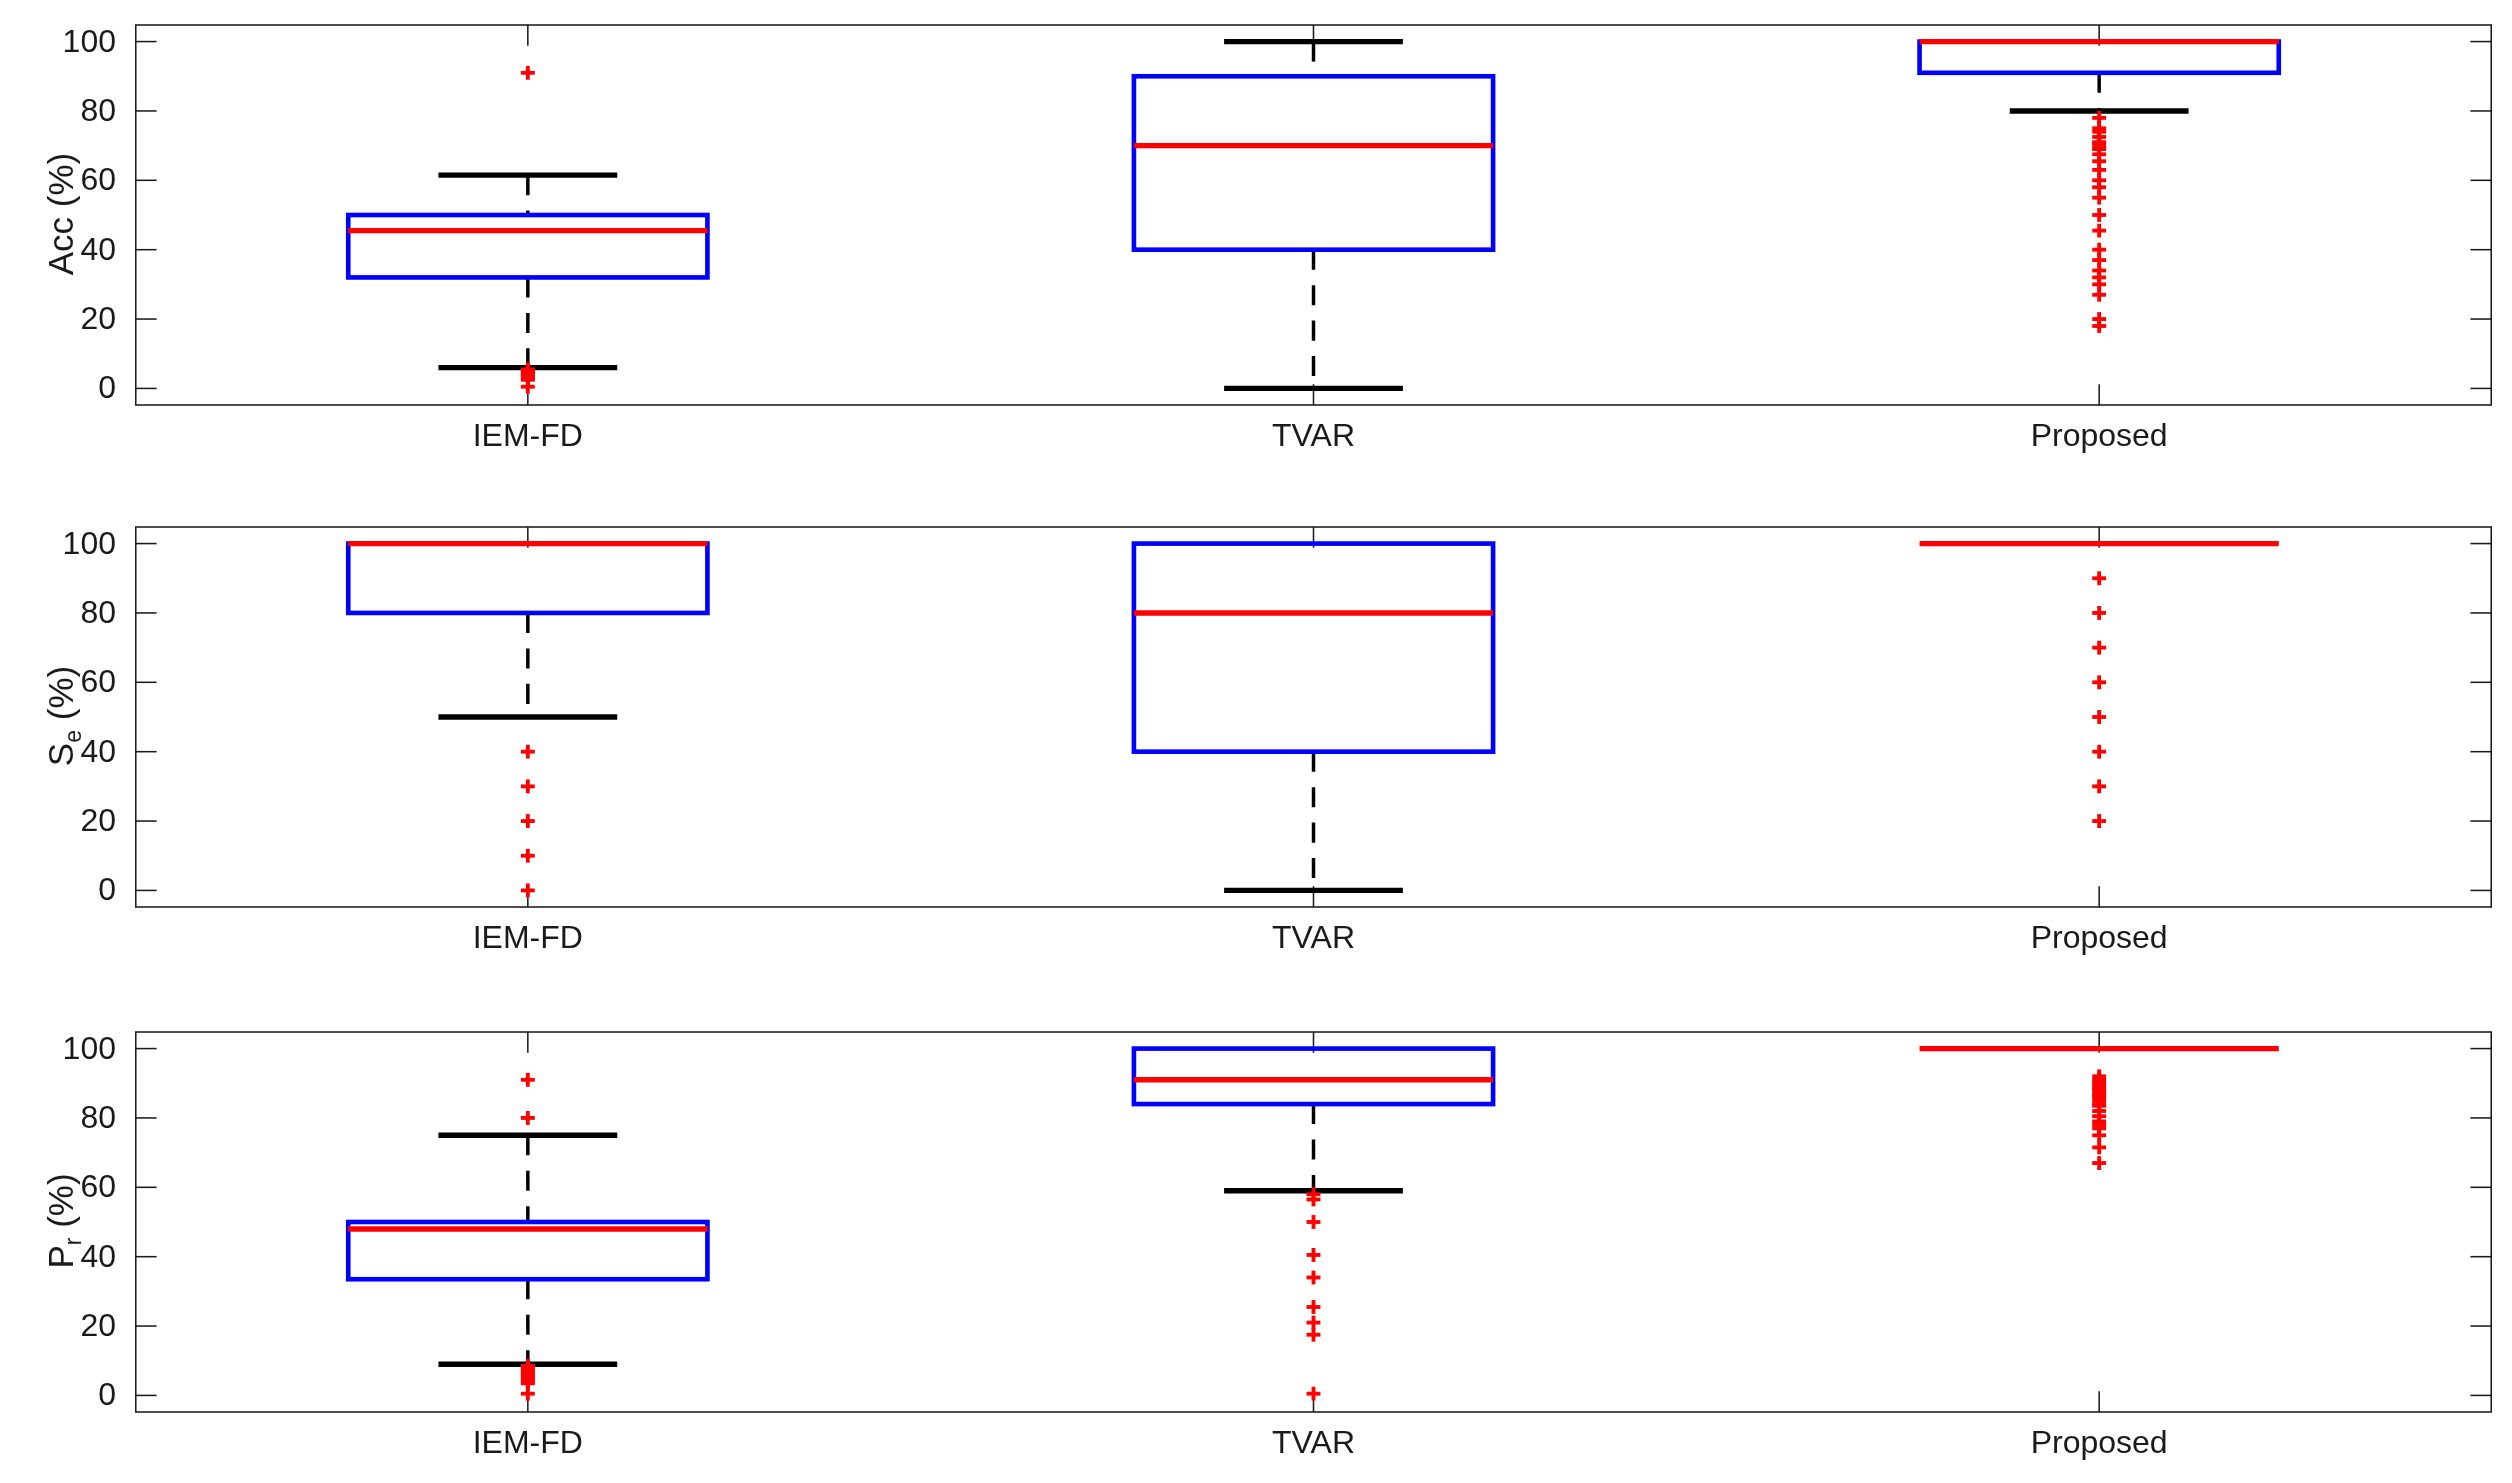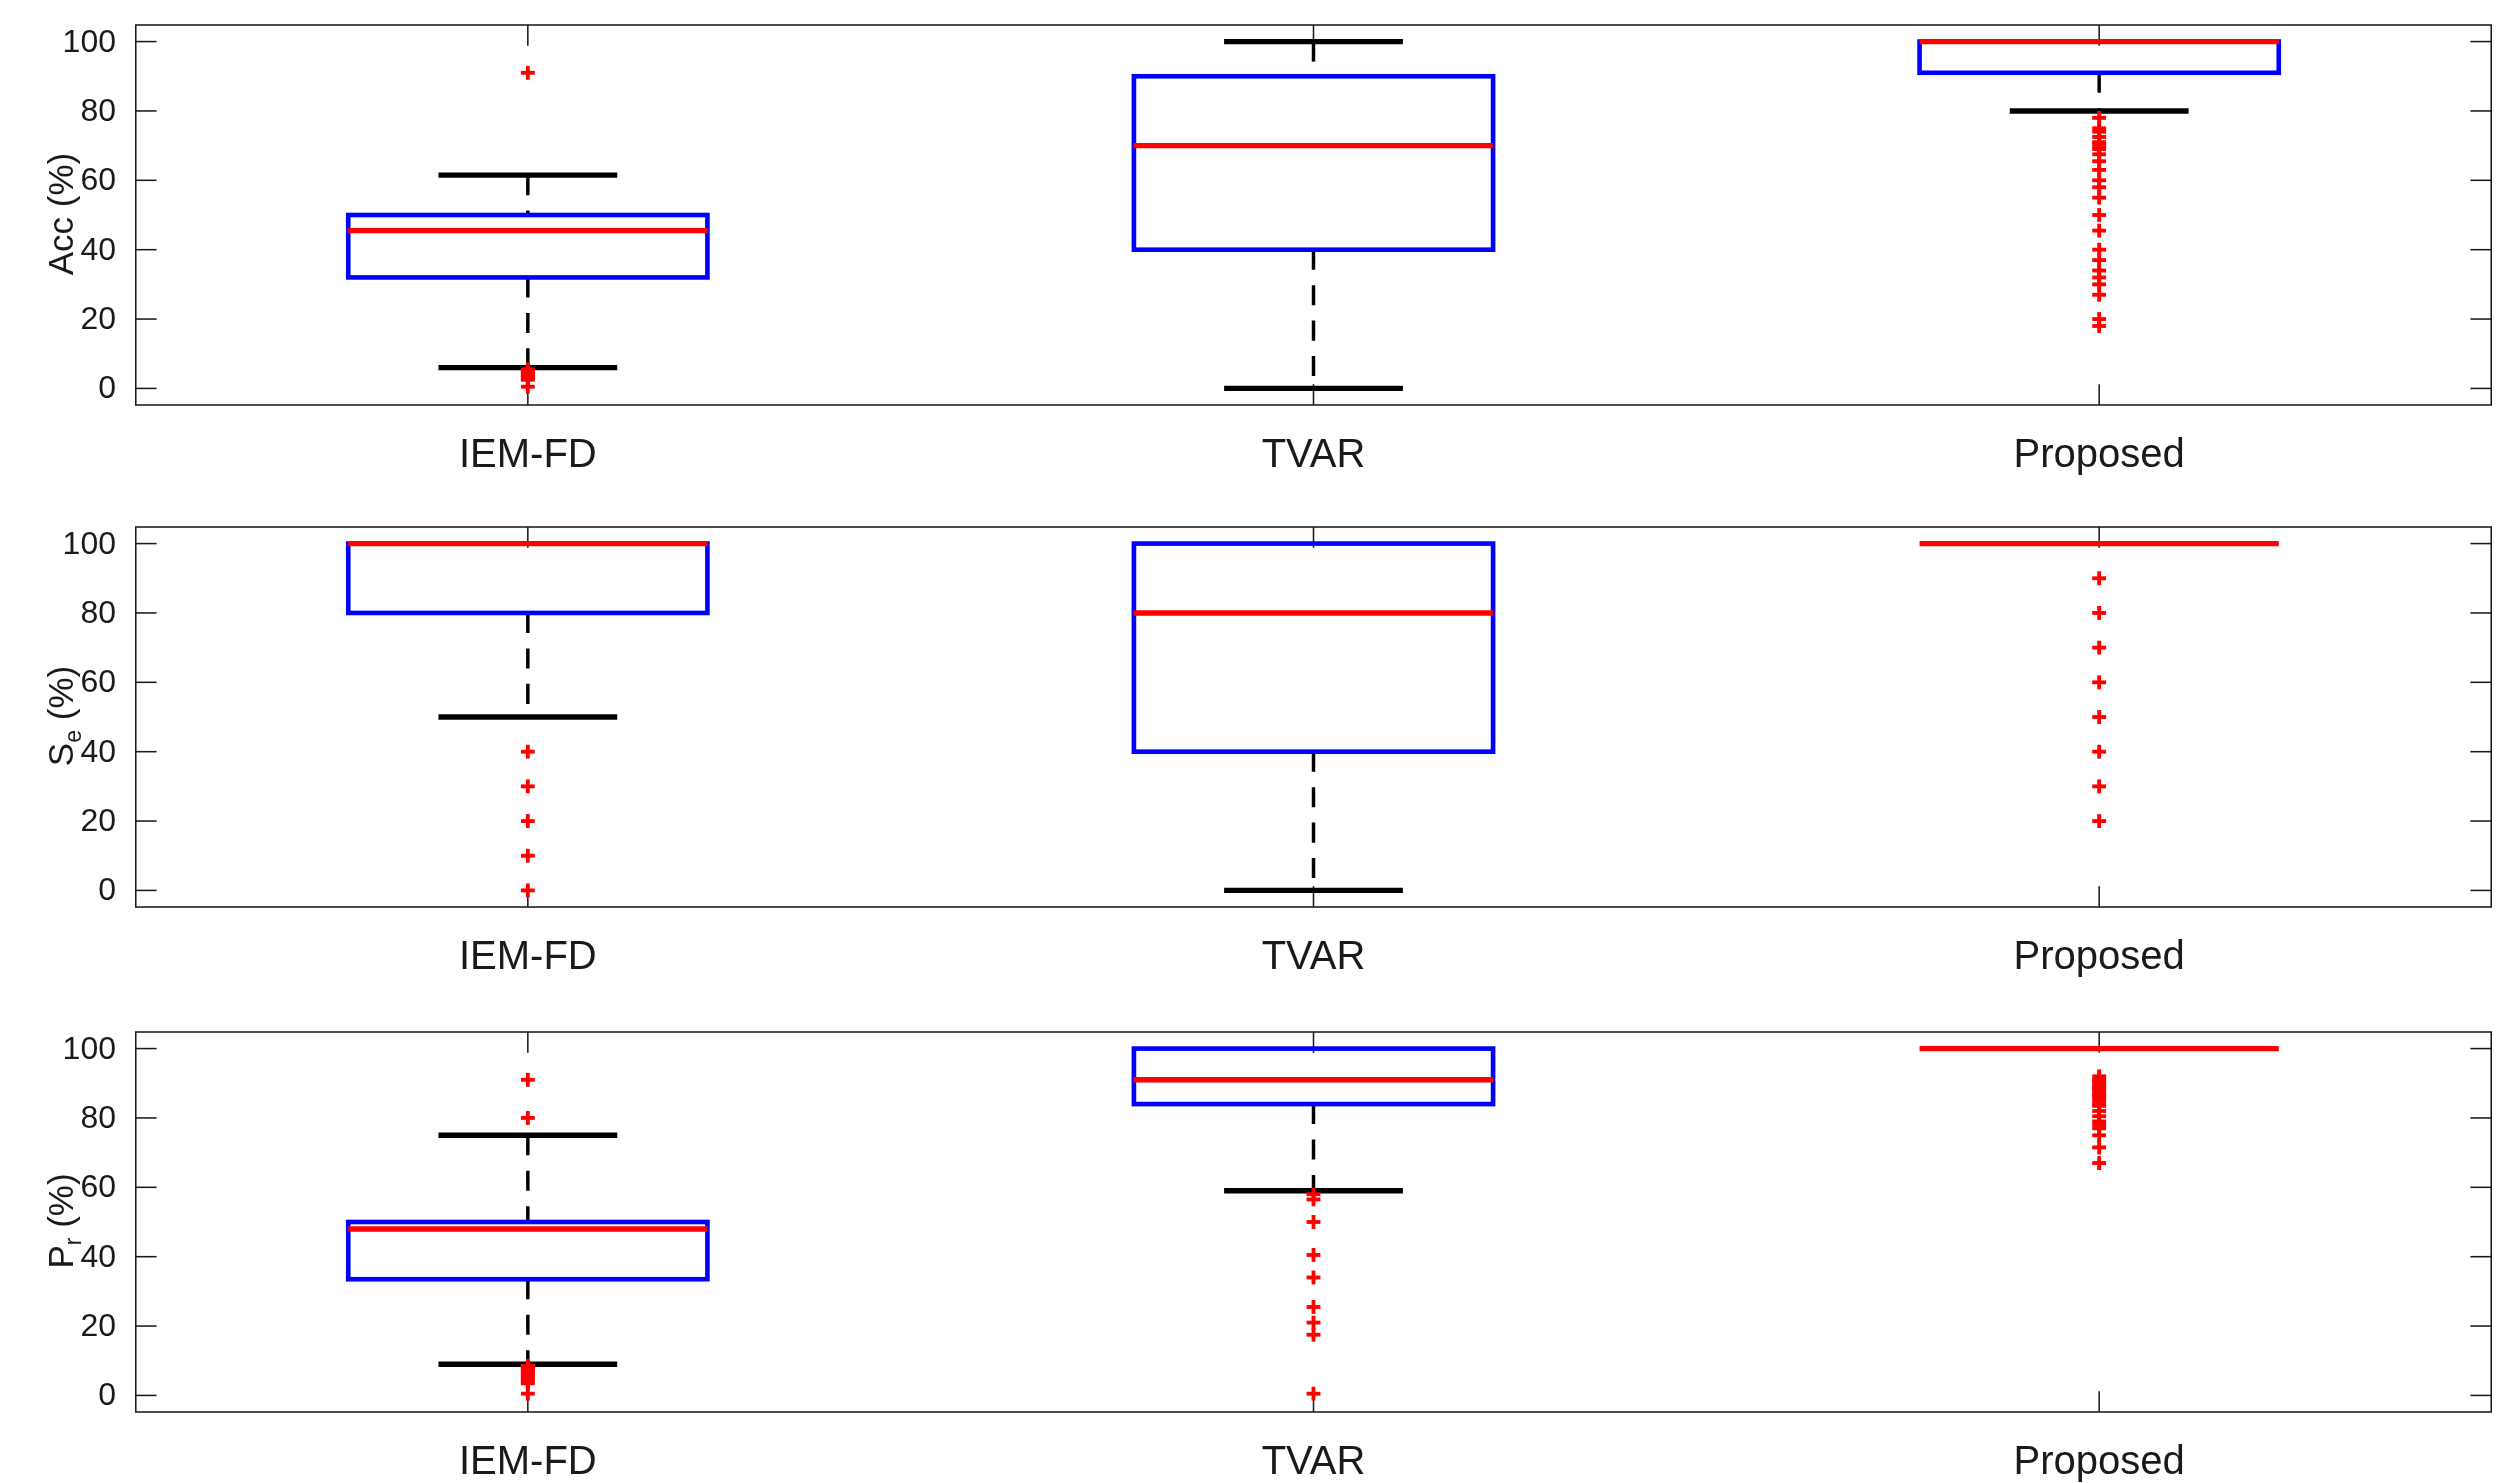--- a/index.html
+++ b/index.html
@@ -7,22 +7,22 @@
        font-family:"Liberation Sans","DejaVu Sans",sans-serif;}
   .figure{position:absolute;left:0;top:0;width:2512px;height:1483px;background:#ffffff;}
   .panel{position:absolute;left:135px;width:2357px;height:382px;}
   .panel-0{top:24px;}
   .panel-1{top:526px;}
   .panel-2{top:1031px;}
   .plot{position:absolute;left:0;top:0;width:2357px;height:382px;overflow:visible;display:block;}
   .ytick{position:absolute;left:-158px;width:139px;text-align:right;
          font-size:32px;line-height:37px;color:#1a1a1a;}
   .yt0{top:-1.5px}.yt1{top:68px}.yt2{top:137px}.yt3{top:207px}.yt4{top:276px}.yt5{top:345px}
-  .xcat{position:absolute;top:411px;transform:translateX(-50%);
-        font-size:40px;line-height:37px;color:#1a1a1a;white-space:nowrap;}
+  .xcat{position:absolute;top:393px;transform:translateX(-50%);
+        font-size:32px;line-height:37px;color:#1a1a1a;white-space:nowrap;}
   .xc0{left:16.667%}.xc1{left:50%}.xc2{left:83.333%}
   .ylab{position:absolute;left:-71px;top:190px;transform:translate(-50%,-50%) rotate(-90deg);
         font-size:35px;color:#1a1a1a;white-space:nowrap;}
   .ylab sub{font-size:23px;}
 </style>
 </head>
 <body>
 
 <div class="figure">
 

